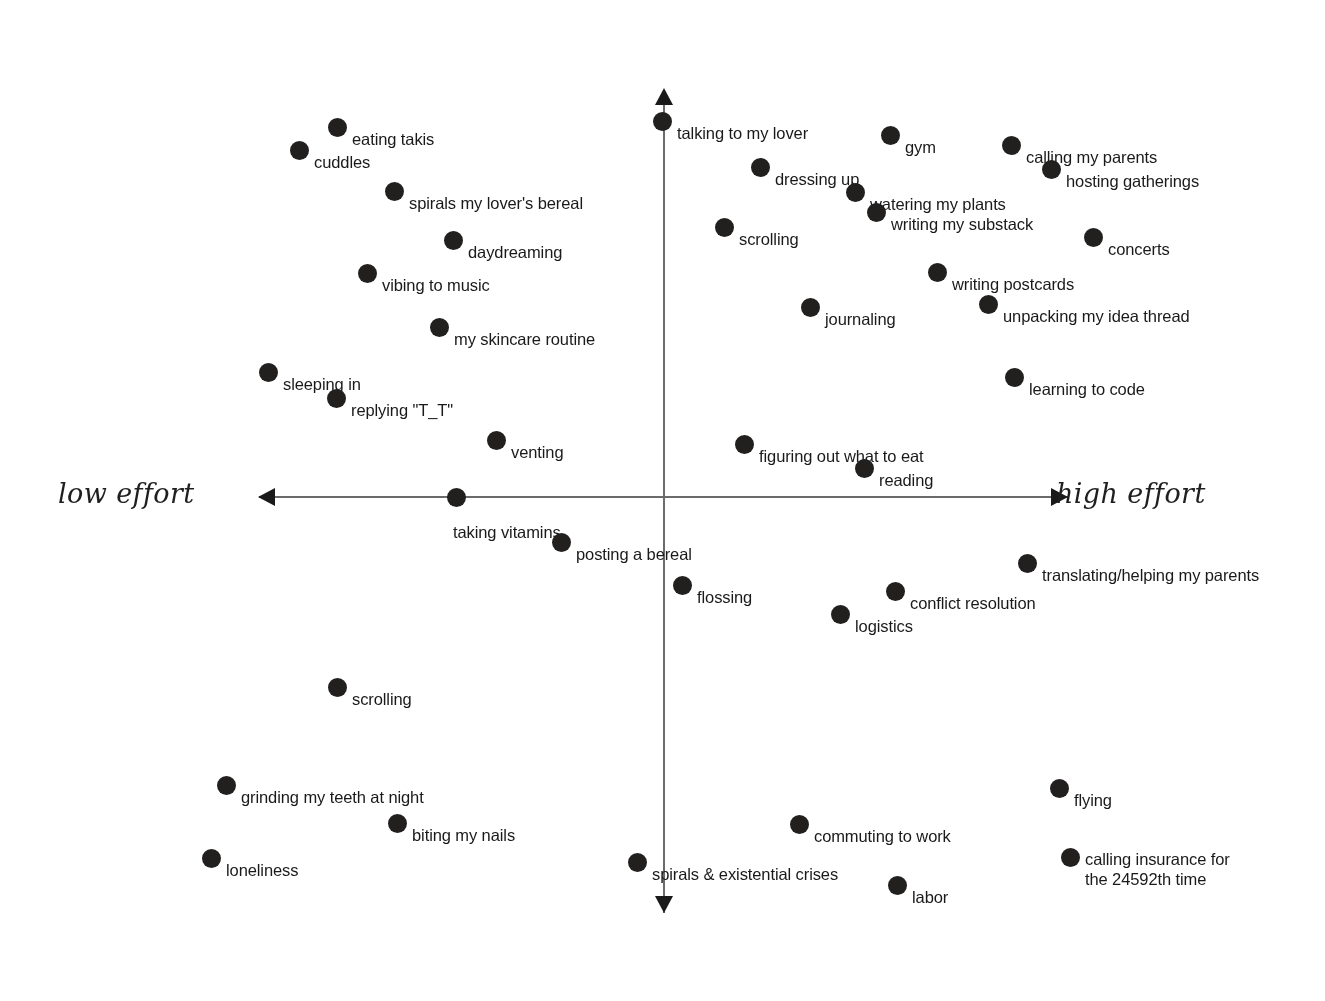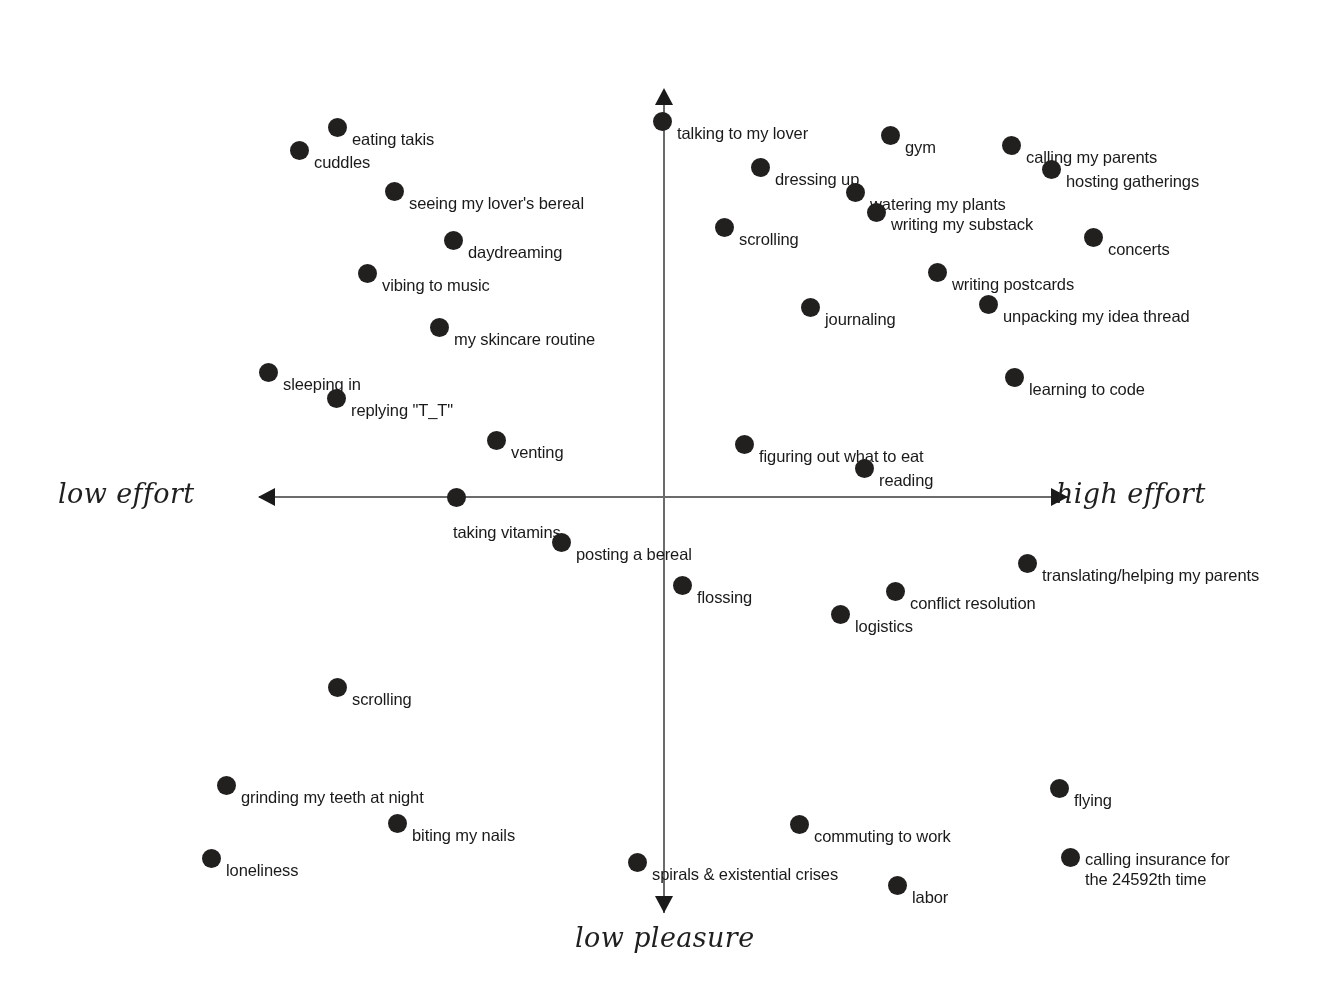--- a/index.html
+++ b/index.html
@@ -120,36 +120,35 @@
 
 <div id="stage">
 
   <div class="axis-line" id="x-axis-line"></div>
   <div class="axis-line" id="y-axis-line"></div>
   <div class="arrow" id="arrow-up"></div>
   <div class="arrow" id="arrow-down"></div>
   <div class="arrow" id="arrow-left"></div>
   <div class="arrow" id="arrow-right"></div>
 
-  <div class="axis-caption" id="caption-low-pleasure">low pleasure</div>
   <div class="axis-caption" id="caption-low-effort">low effort</div>
   <div class="axis-caption" id="caption-high-effort">high effort</div>
 
   <div id="points-layer">
       <div class="point" style="left: 337px; top: 127px;">
         <div class="dot" style="background: rgb(34, 31, 31);"></div>
         <div class="plabel lab-right">eating takis</div>
       </div>
       <div class="point" style="left: 299px; top: 150px;">
         <div class="dot" style="background: rgb(34, 31, 31);"></div>
         <div class="plabel lab-right">cuddles</div>
       </div>
       <div class="point" style="left: 394px; top: 191px;">
         <div class="dot" style="background: rgb(34, 31, 31);"></div>
-        <div class="plabel lab-right">seeing my lover's bereal</div>
+        <div class="plabel lab-right">spirals my lover's bereal</div>
       </div>
       <div class="point" style="left: 453px; top: 240px;">
         <div class="dot" style="background: rgb(34, 31, 31);"></div>
         <div class="plabel lab-right">daydreaming</div>
       </div>
       <div class="point" style="left: 367px; top: 273px;">
         <div class="dot" style="background: rgb(34, 31, 31);"></div>
         <div class="plabel lab-right">vibing to music</div>
       </div>
       <div class="point" style="left: 439px; top: 327px;">

